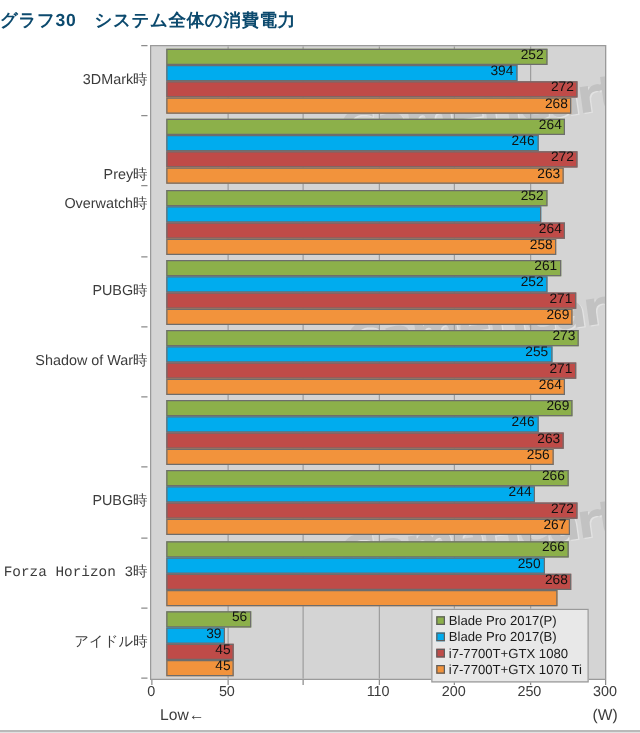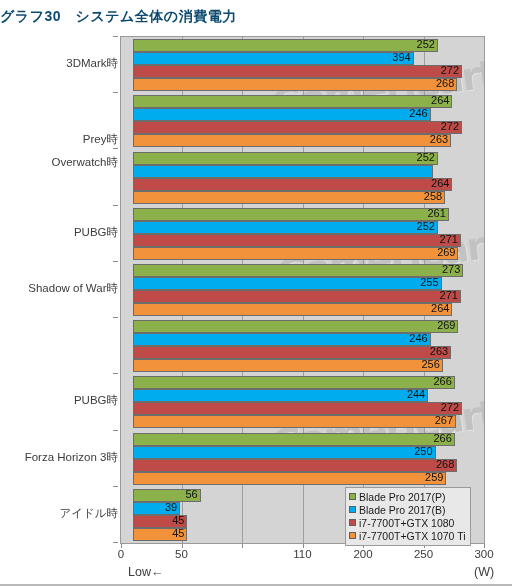--- a/index.html
+++ b/index.html
@@ -202,21 +202,21 @@
       <div class="ytick" style="top: 112.444px;"></div>
       <div class="ylabel" style="top: 119px;">Overwatch時</div>
       <div class="ytick" style="top: 168.667px;"></div>
       <div class="ylabel" style="top: 188.778px;">PUBG時</div>
       <div class="ytick" style="top: 224.889px;"></div>
       <div class="ylabel" style="top: 245px;">Shadow of War時</div>
       <div class="ytick" style="top: 281.111px;"></div>
       <div class="ytick" style="top: 337.333px;"></div>
       <div class="ylabel" style="top: 357.444px;">PUBG時</div>
       <div class="ytick" style="top: 393.556px;"></div>
-      <div class="ylabel" style="top: 413.667px;">Forza Horizon 3時</div>
+      <div class="ylabel" style="top: 413.667px; font-family: Liberation Mono, monospace;">Forza Horizon 3時</div>
       <div class="ytick" style="top: 449.778px;"></div>
       <div class="ylabel" style="top: 469.889px;">アイドル時</div>
       <div class="ytick" style="top: 506px;"></div>
       <div class="ytick" style="top: 0px;"></div>
     </div>
 
   <div id="plot-area">
     <div class="watermark" id="wm1">GameHeart</div>
     <div class="watermark" id="wm2">GameHeart</div>
     <div class="watermark" id="wm3">GameHeart</div>
@@ -359,21 +359,20 @@
         <div class="bar-row" style="top: 15.1111px; width: 100%;">
           <div class="bar" title="Blade Pro 2017(B): 250" style="width: 302.5px; background: rgb(0, 172, 238);"></div>
           <div class="bar-label" style="left: 0px; width: 302.5px;">250</div>
         </div>
         <div class="bar-row" style="top: 28.1111px; width: 100%;">
           <div class="bar" title="i7-7700T+GTX 1080: 268" style="width: 324.28px; background: rgb(191, 75, 72);"></div>
           <div class="bar-label" style="left: 0px; width: 324.28px;">268</div>
         </div>
         <div class="bar-row" style="top: 41.1111px; width: 100%;">
           <div class="bar" title="i7-7700T+GTX 1070 Ti: 259" style="width: 313.39px; background: rgb(242, 147, 60);"></div>
-          <div class="bar-label" style="left: 0px; width: 313.39px;">259</div>
         </div>
       </div>
       <div class="group" style="top: 449.778px; height: 56.2222px;">
         <div class="bar-row" style="top: 2.11111px; width: 100%;">
           <div class="bar" title="Blade Pro 2017(P): 56" style="width: 67.76px; background: rgb(140, 176, 74);"></div>
           <div class="bar-label" style="left: 0px; width: 67.76px;">56</div>
         </div>
         <div class="bar-row" style="top: 15.1111px; width: 100%;">
           <div class="bar" title="Blade Pro 2017(B): 39" style="width: 47.19px; background: rgb(0, 172, 238);"></div>
           <div class="bar-label" style="left: 0px; width: 47.19px;">39</div>

